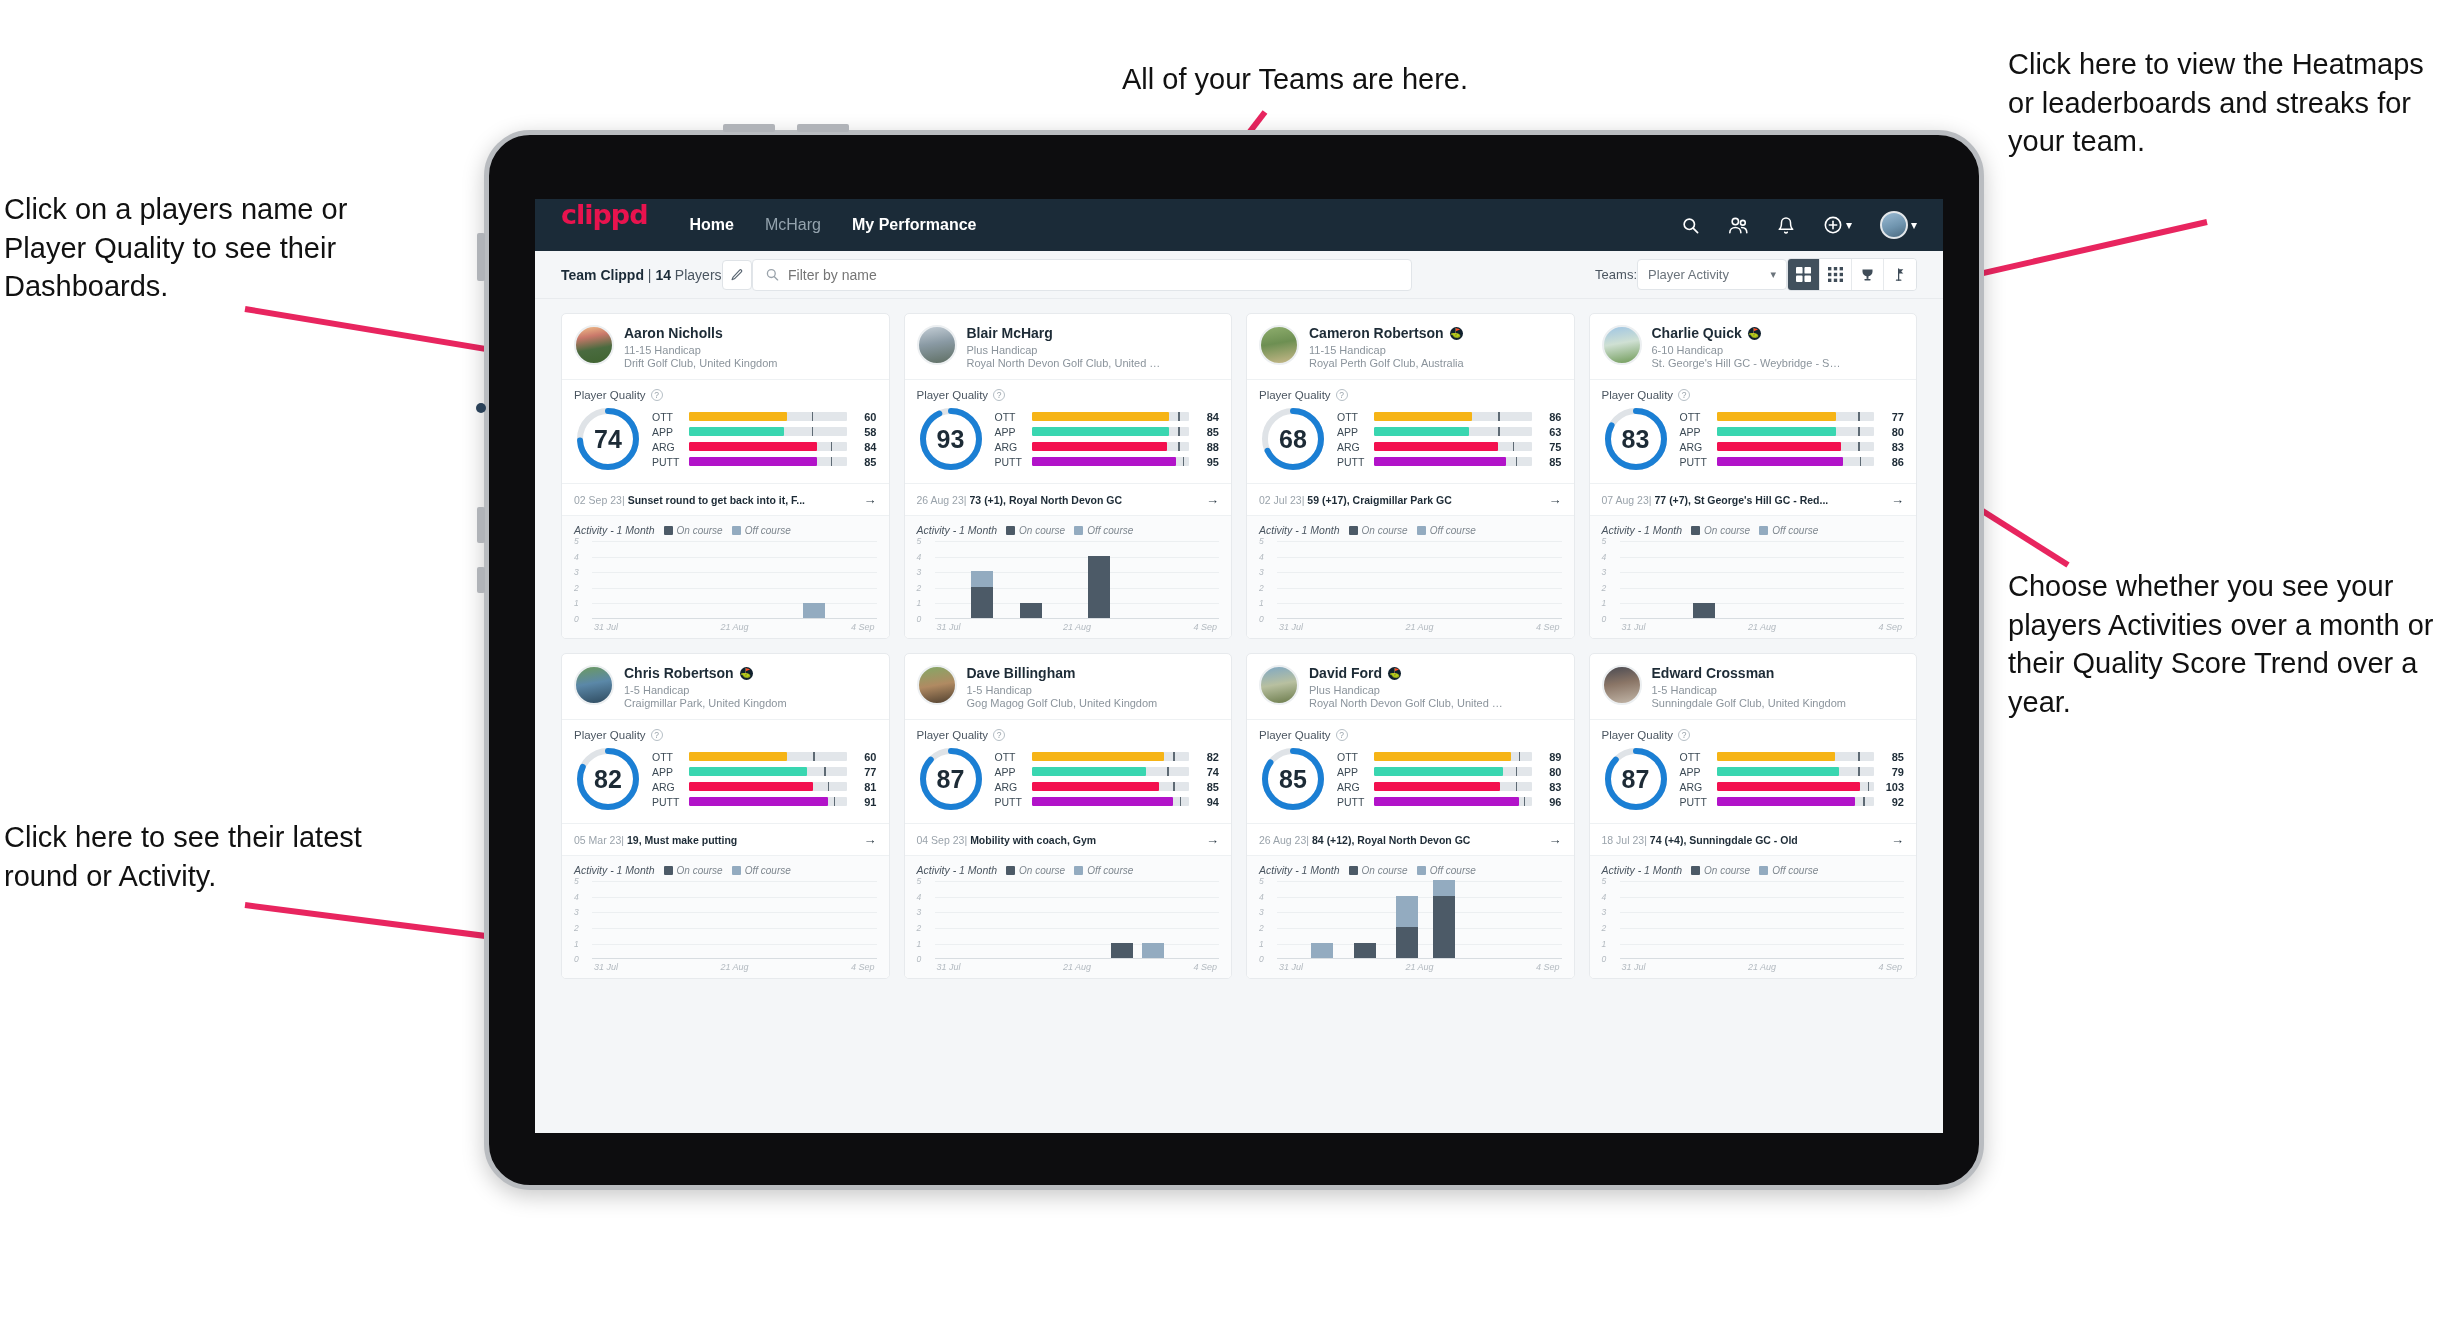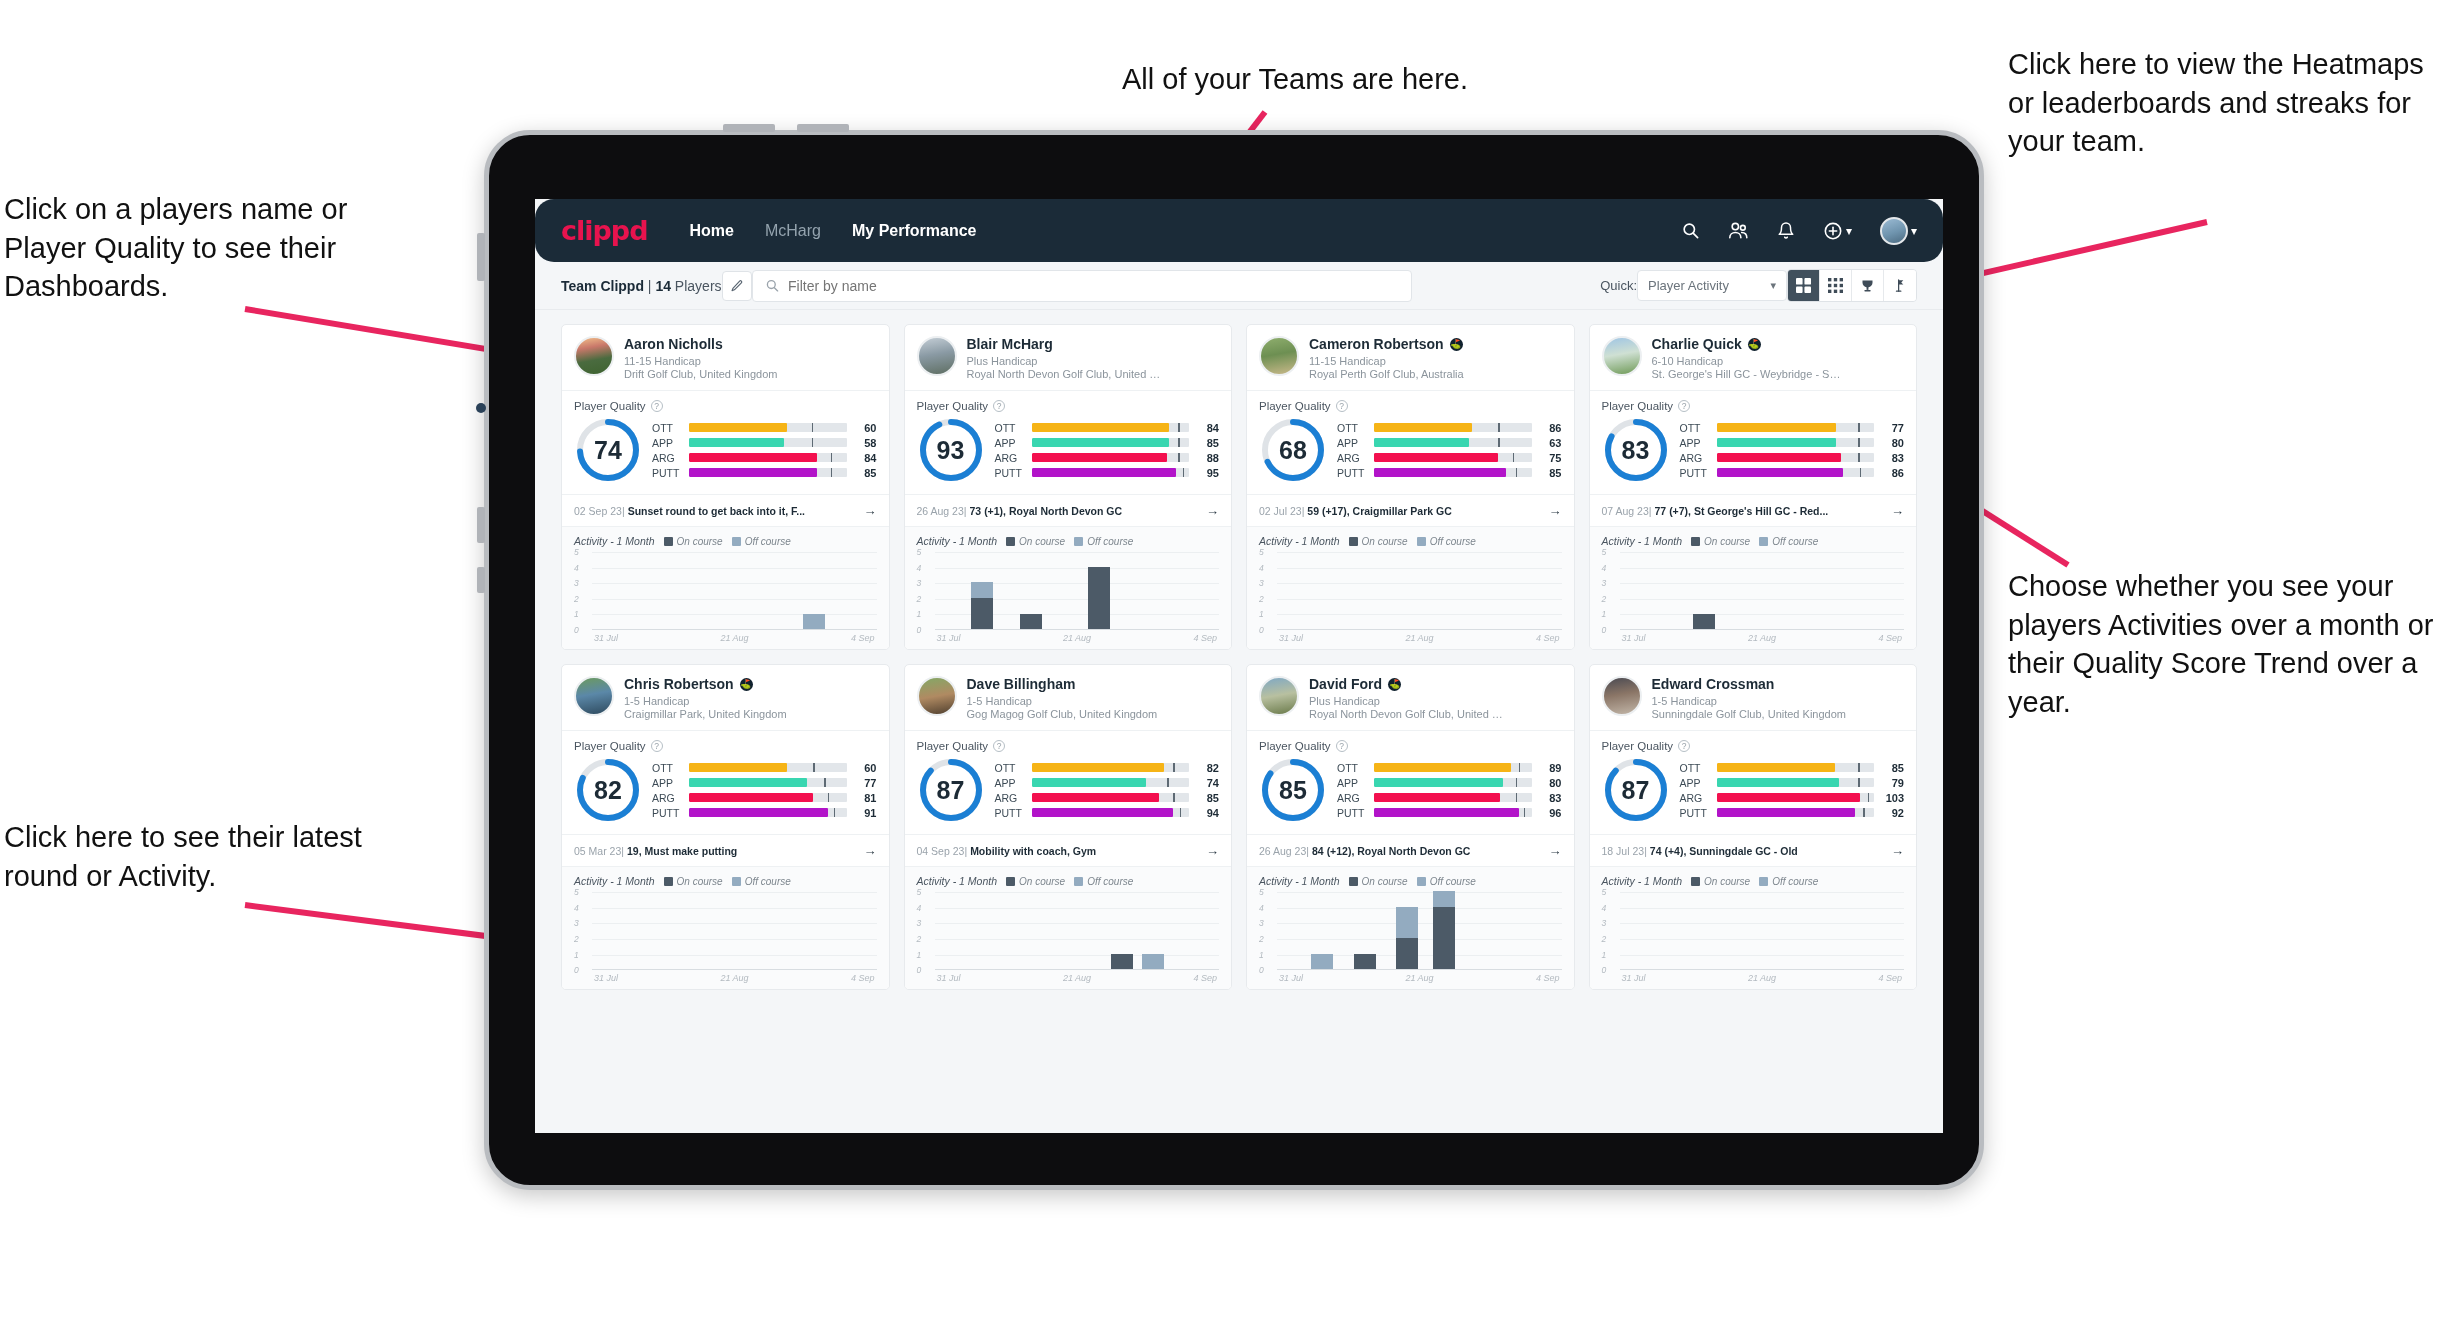--- a/index.html
+++ b/index.html
@@ -47,24 +47,23 @@
   #screen {
     position: absolute;
     left: 46px; top: 64px;
     width: 1408px; height: 934px;
     background: #f4f6f8;
     overflow: hidden;
   }
 
   
   #navbar {
-    height: 63px; background: #1b2b38;
-    display: flex; align-items: center; padding: 0 26px;
+    height: 52px; background: #1b2b38;
+    display: flex; padding: 0 26px;
     position: relative;
-    border-radius: 19px;
   }
   #logo { color: #e8134e; font-size: 27px; font-weight: bold; letter-spacing: -1px;
           font-family: "DejaVu Sans", sans-serif; }
   .nav-links { display: flex; align-items: center; gap: 31px; margin-left: 42px; }
   .nav-link { color: #ffffff; font-size: 16px; font-weight: bold; }
   .nav-link.dim { color: #94a3ae; font-weight: normal; }
   .nav-right { margin-left: auto; display: flex; align-items: center; gap: 28px; }
   .nav-ico { color: #ffffff; display: flex; align-items: center; }
   .nav-ico svg { display: block; }
   .avatar-nav {
@@ -294,21 +293,21 @@
           <path d="M16.5 3.5a2.1 2.1 0 0 1 3 3L7.5 18.5 3.5 20l1.5-4z"></path>
         </svg>
       </div>
       <div id="search-box">
         <svg width="15" height="15" viewBox="0 0 24 24" fill="none" stroke="#9aa3ab" stroke-width="2.2" stroke-linecap="round">
           <circle cx="10.5" cy="10.5" r="6.5"></circle>
             <line x1="15.6" y1="15.6" x2="21" y2="21"></line>
         </svg>
         <input type="text" placeholder="Filter by name" style="">
       </div>
-      <span id="show-label">Quick:</span>
+      <span id="show-label">Teams:</span>
       <div id="show-select">
         <span>Player Activity</span>
         <span style="font-size:11px;color:#6b747c;">▾</span>
       </div>
       <div id="view-toggle">
         <div class="vt active">
           <svg width="15" height="15" viewBox="0 0 16 16" fill="currentColor">
             <rect x="0" y="0" width="7" height="7" rx="1"></rect>
               <rect x="9" y="0" width="7" height="7" rx="1"></rect>
             <rect x="0" y="9" width="7" height="7" rx="1"></rect>

